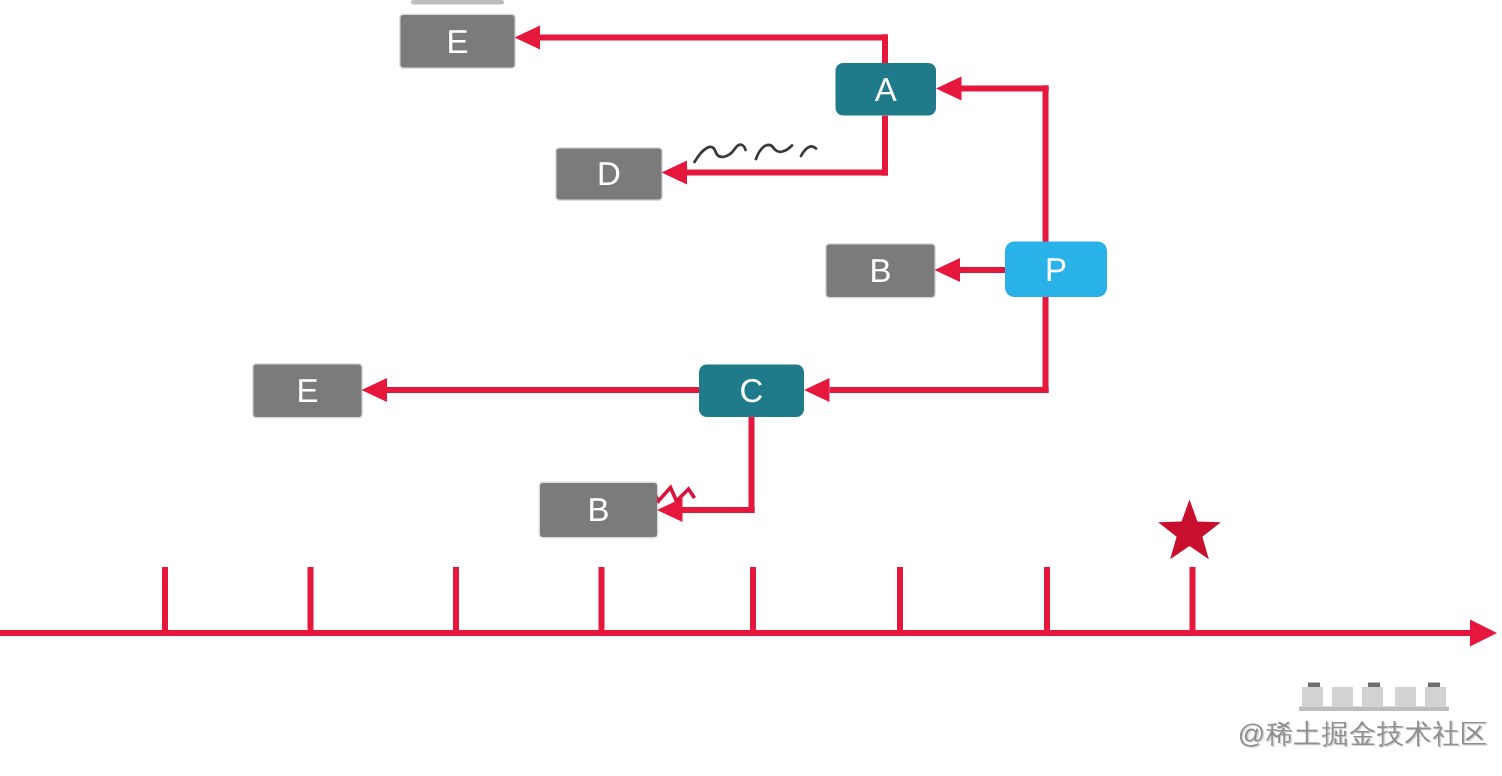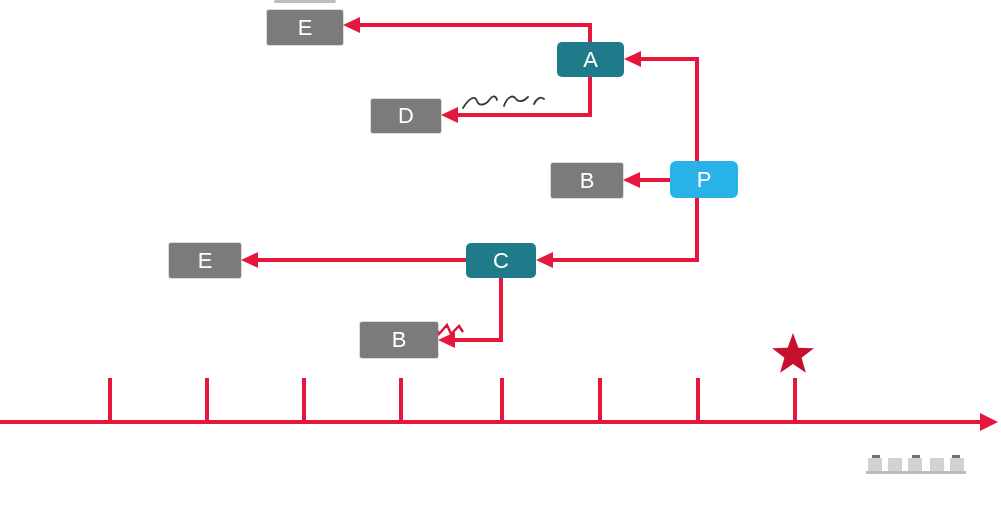--- a/index.html
+++ b/index.html
@@ -128,14 +128,15 @@
     <div class="wm-cap" style="left:6px;"></div>
     <div class="wm-cap" style="left:46px;"></div>
     <div class="wm-cap" style="left:86px;"></div>
     <div class="wm-bar" style="left:2px;"></div>
     <div class="wm-bar" style="left:22px;"></div>
     <div class="wm-bar" style="left:42px;"></div>
     <div class="wm-bar" style="left:64px;"></div>
     <div class="wm-bar" style="left:84px;"></div>
     <div class="wm-strip"></div>
   </div>
+  <div class="watermark">@稀土掘金技术社区</div>
 
 </div>
 
 </body></html>

